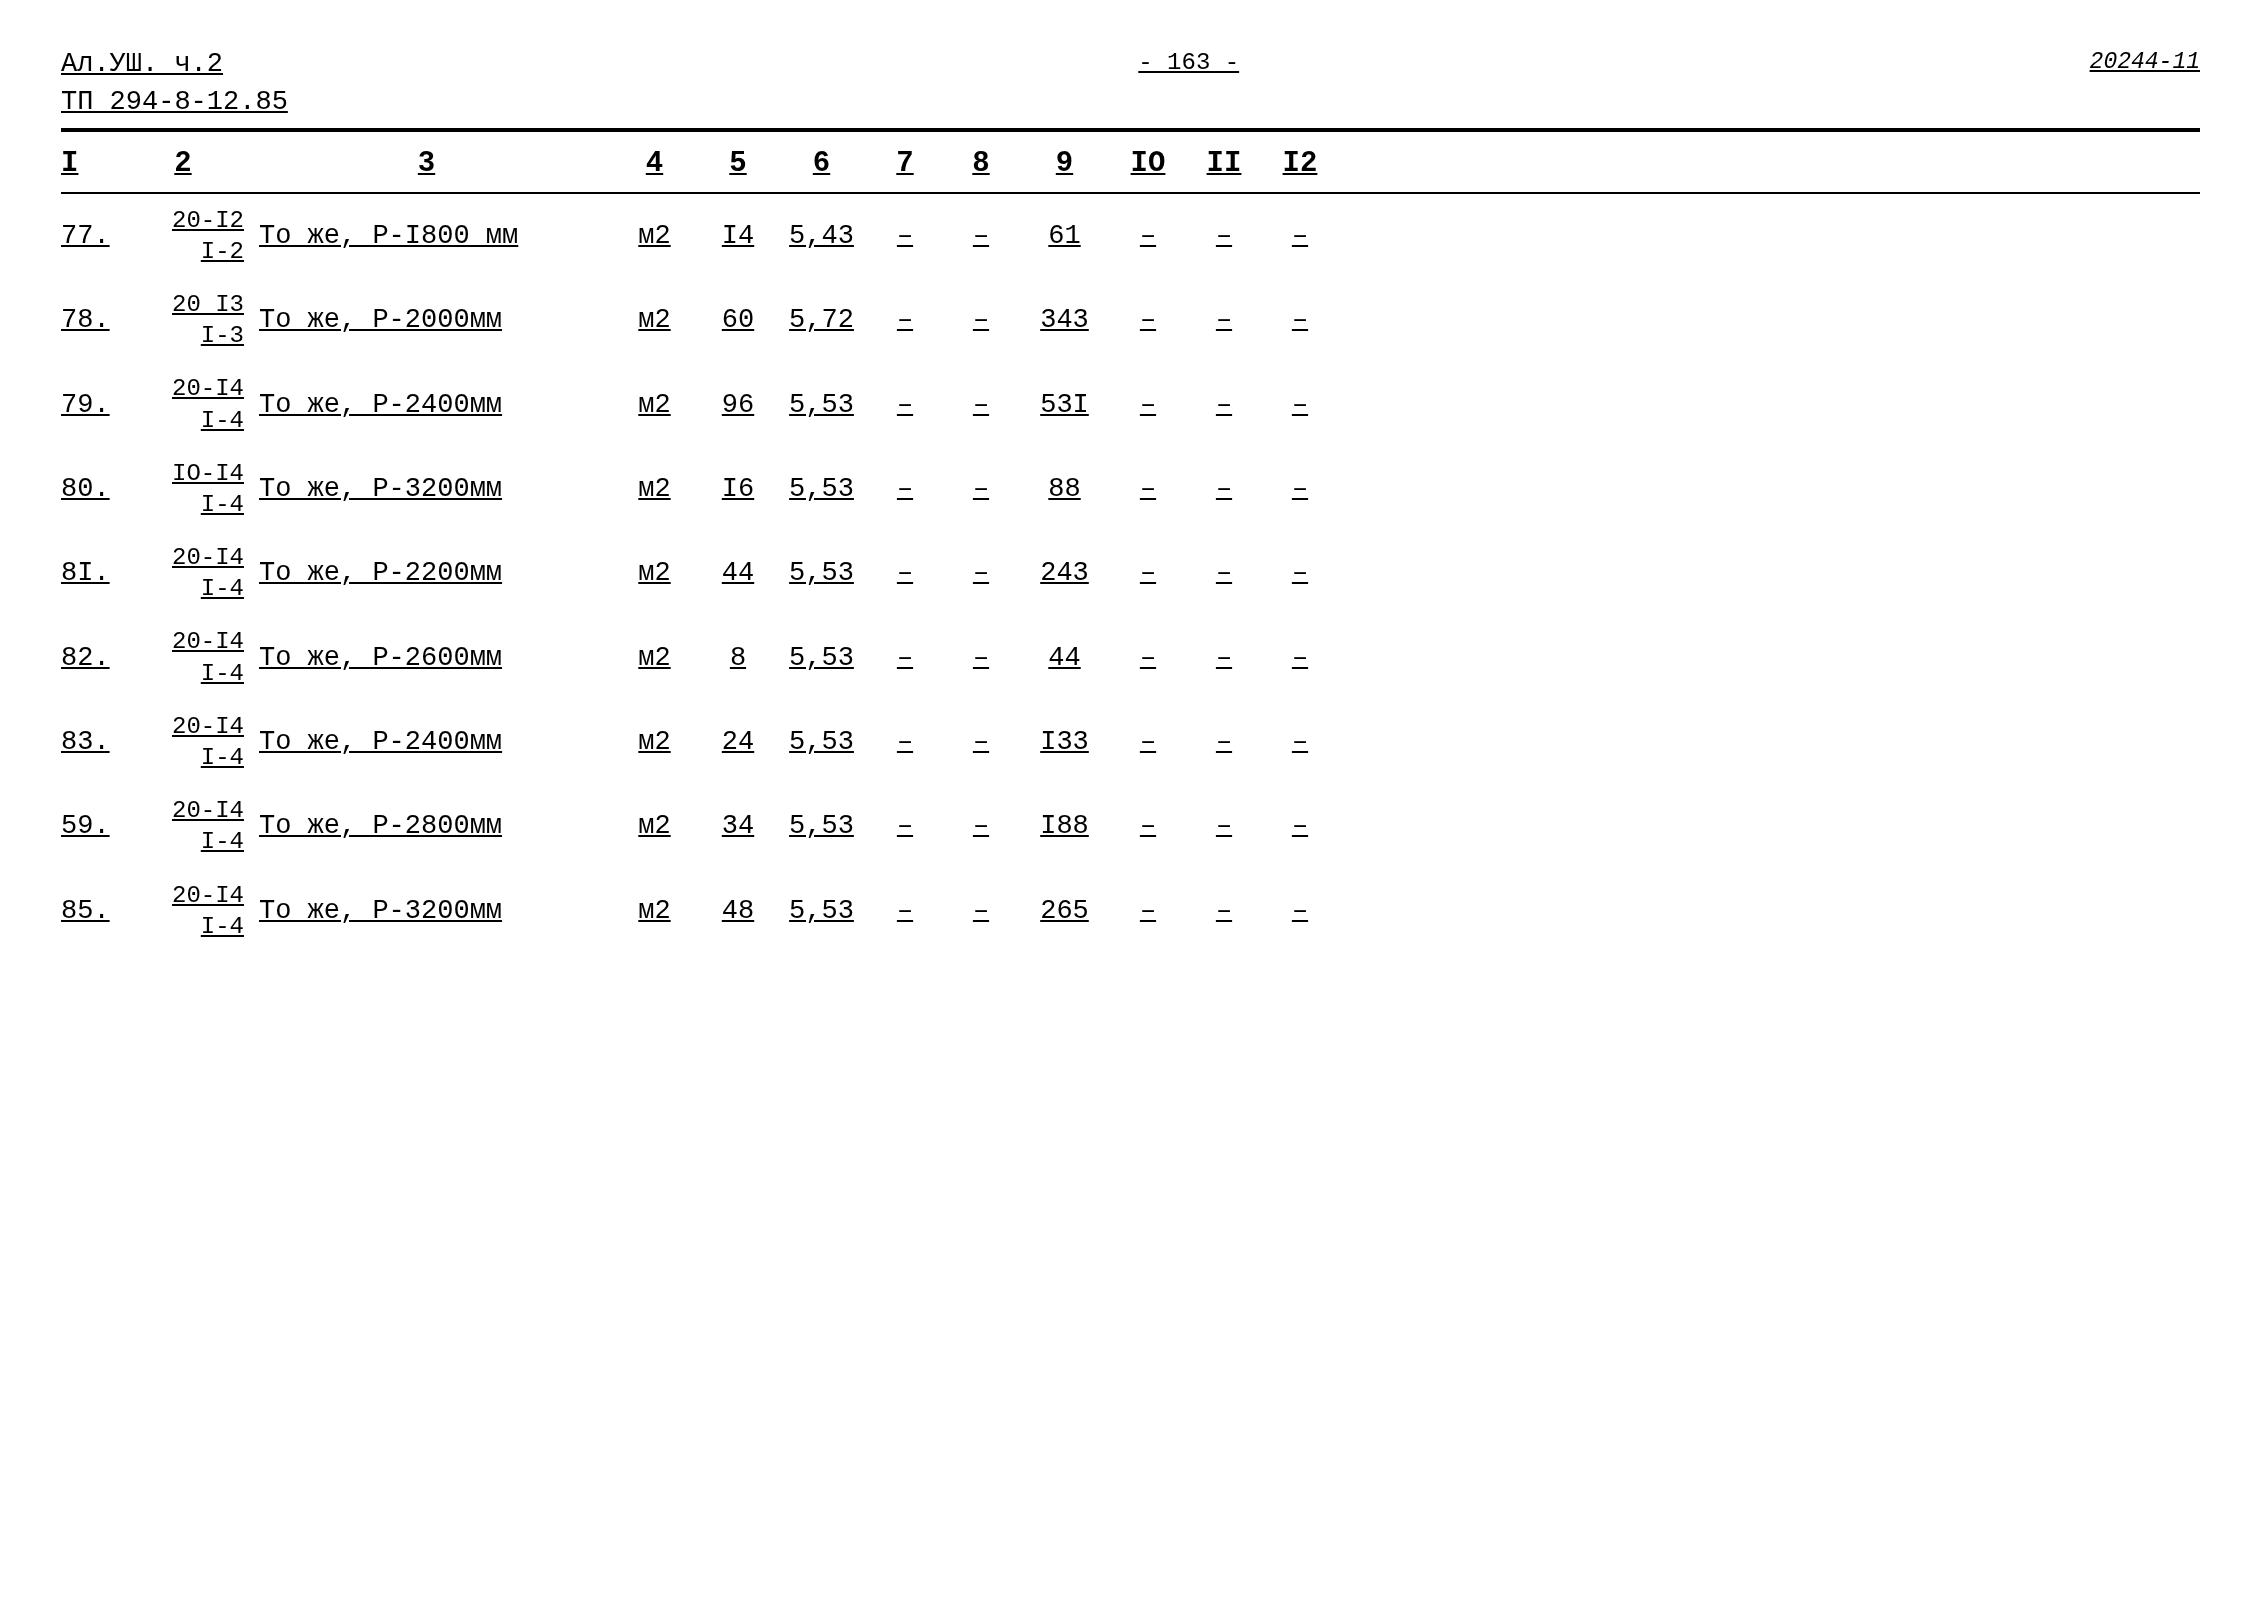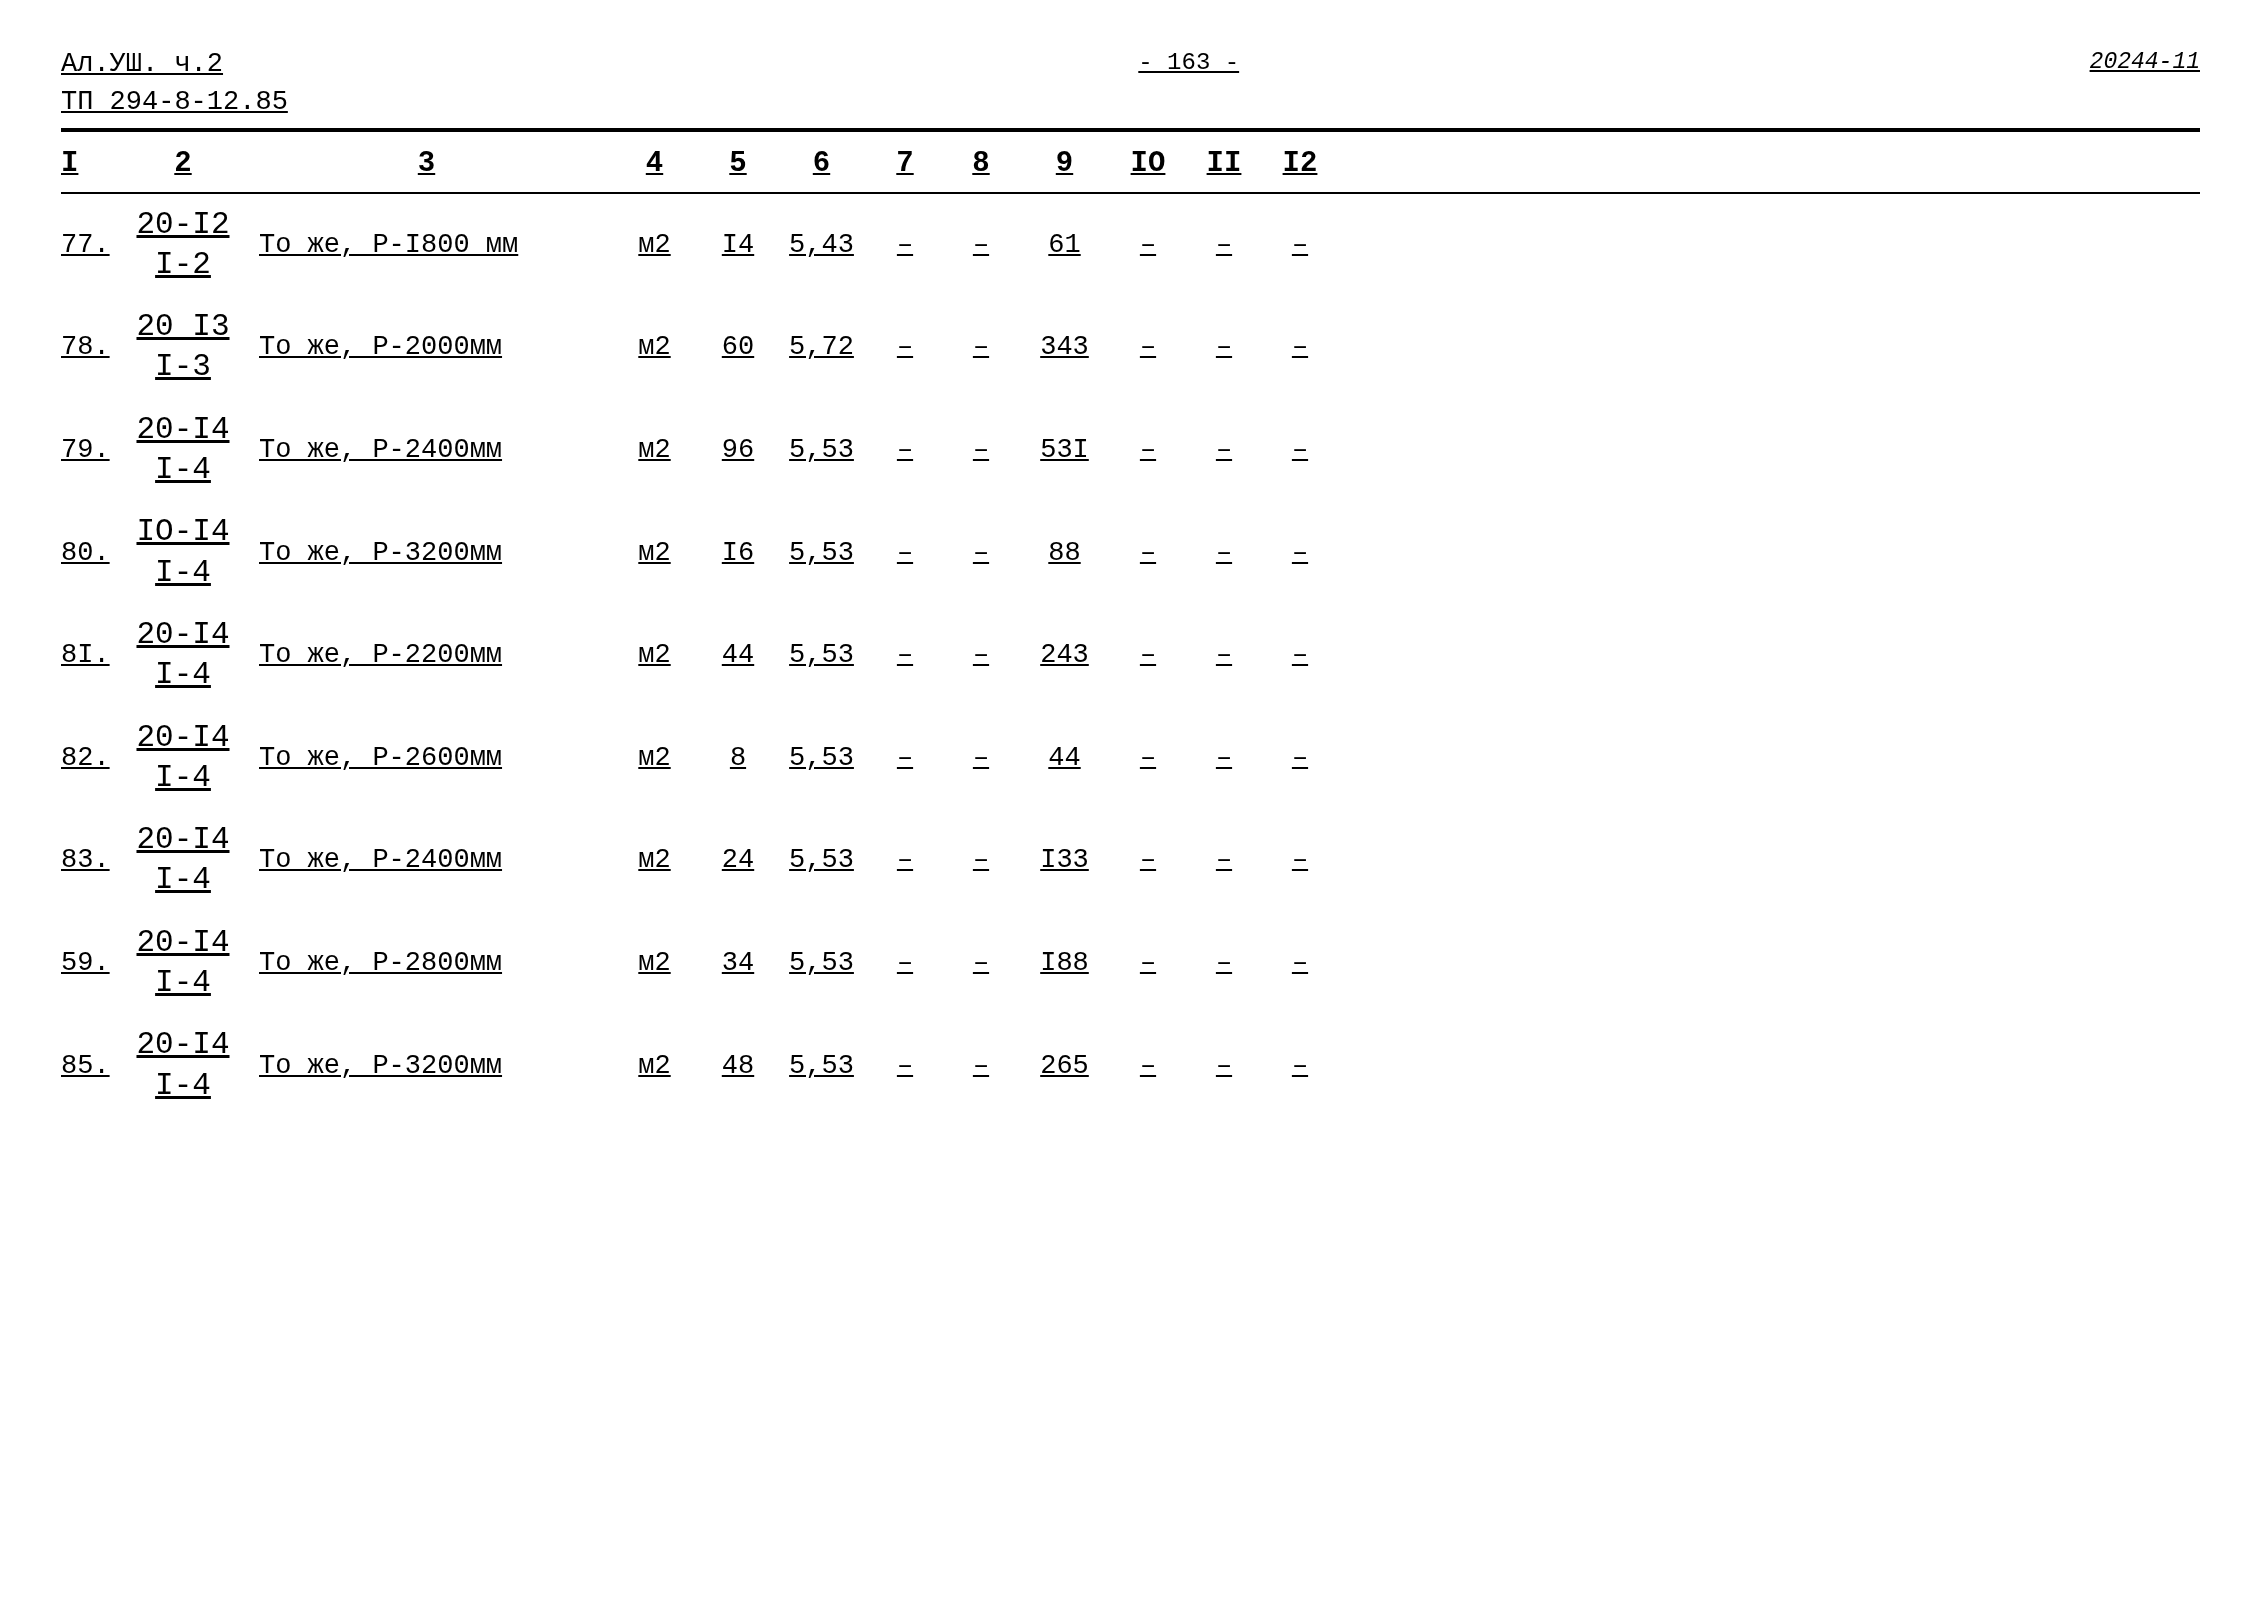--- a/index.html
+++ b/index.html
@@ -86,22 +86,22 @@
 
     .data-row > div {
       text-align: center;
     }
 
     .data-row > div:nth-child(1) {
       text-align: left;
     }
 
     .data-row > div:nth-child(2) {
-      text-align: center;
-      font-size: 31px;
+      text-align: right;
+      font-size: 24px;
       line-height: 1.3;
     }
 
     .data-row > div:nth-child(3) {
       text-align: left;
       padding-left: 15px;
     }
   </style>
 </head>
 <body>

